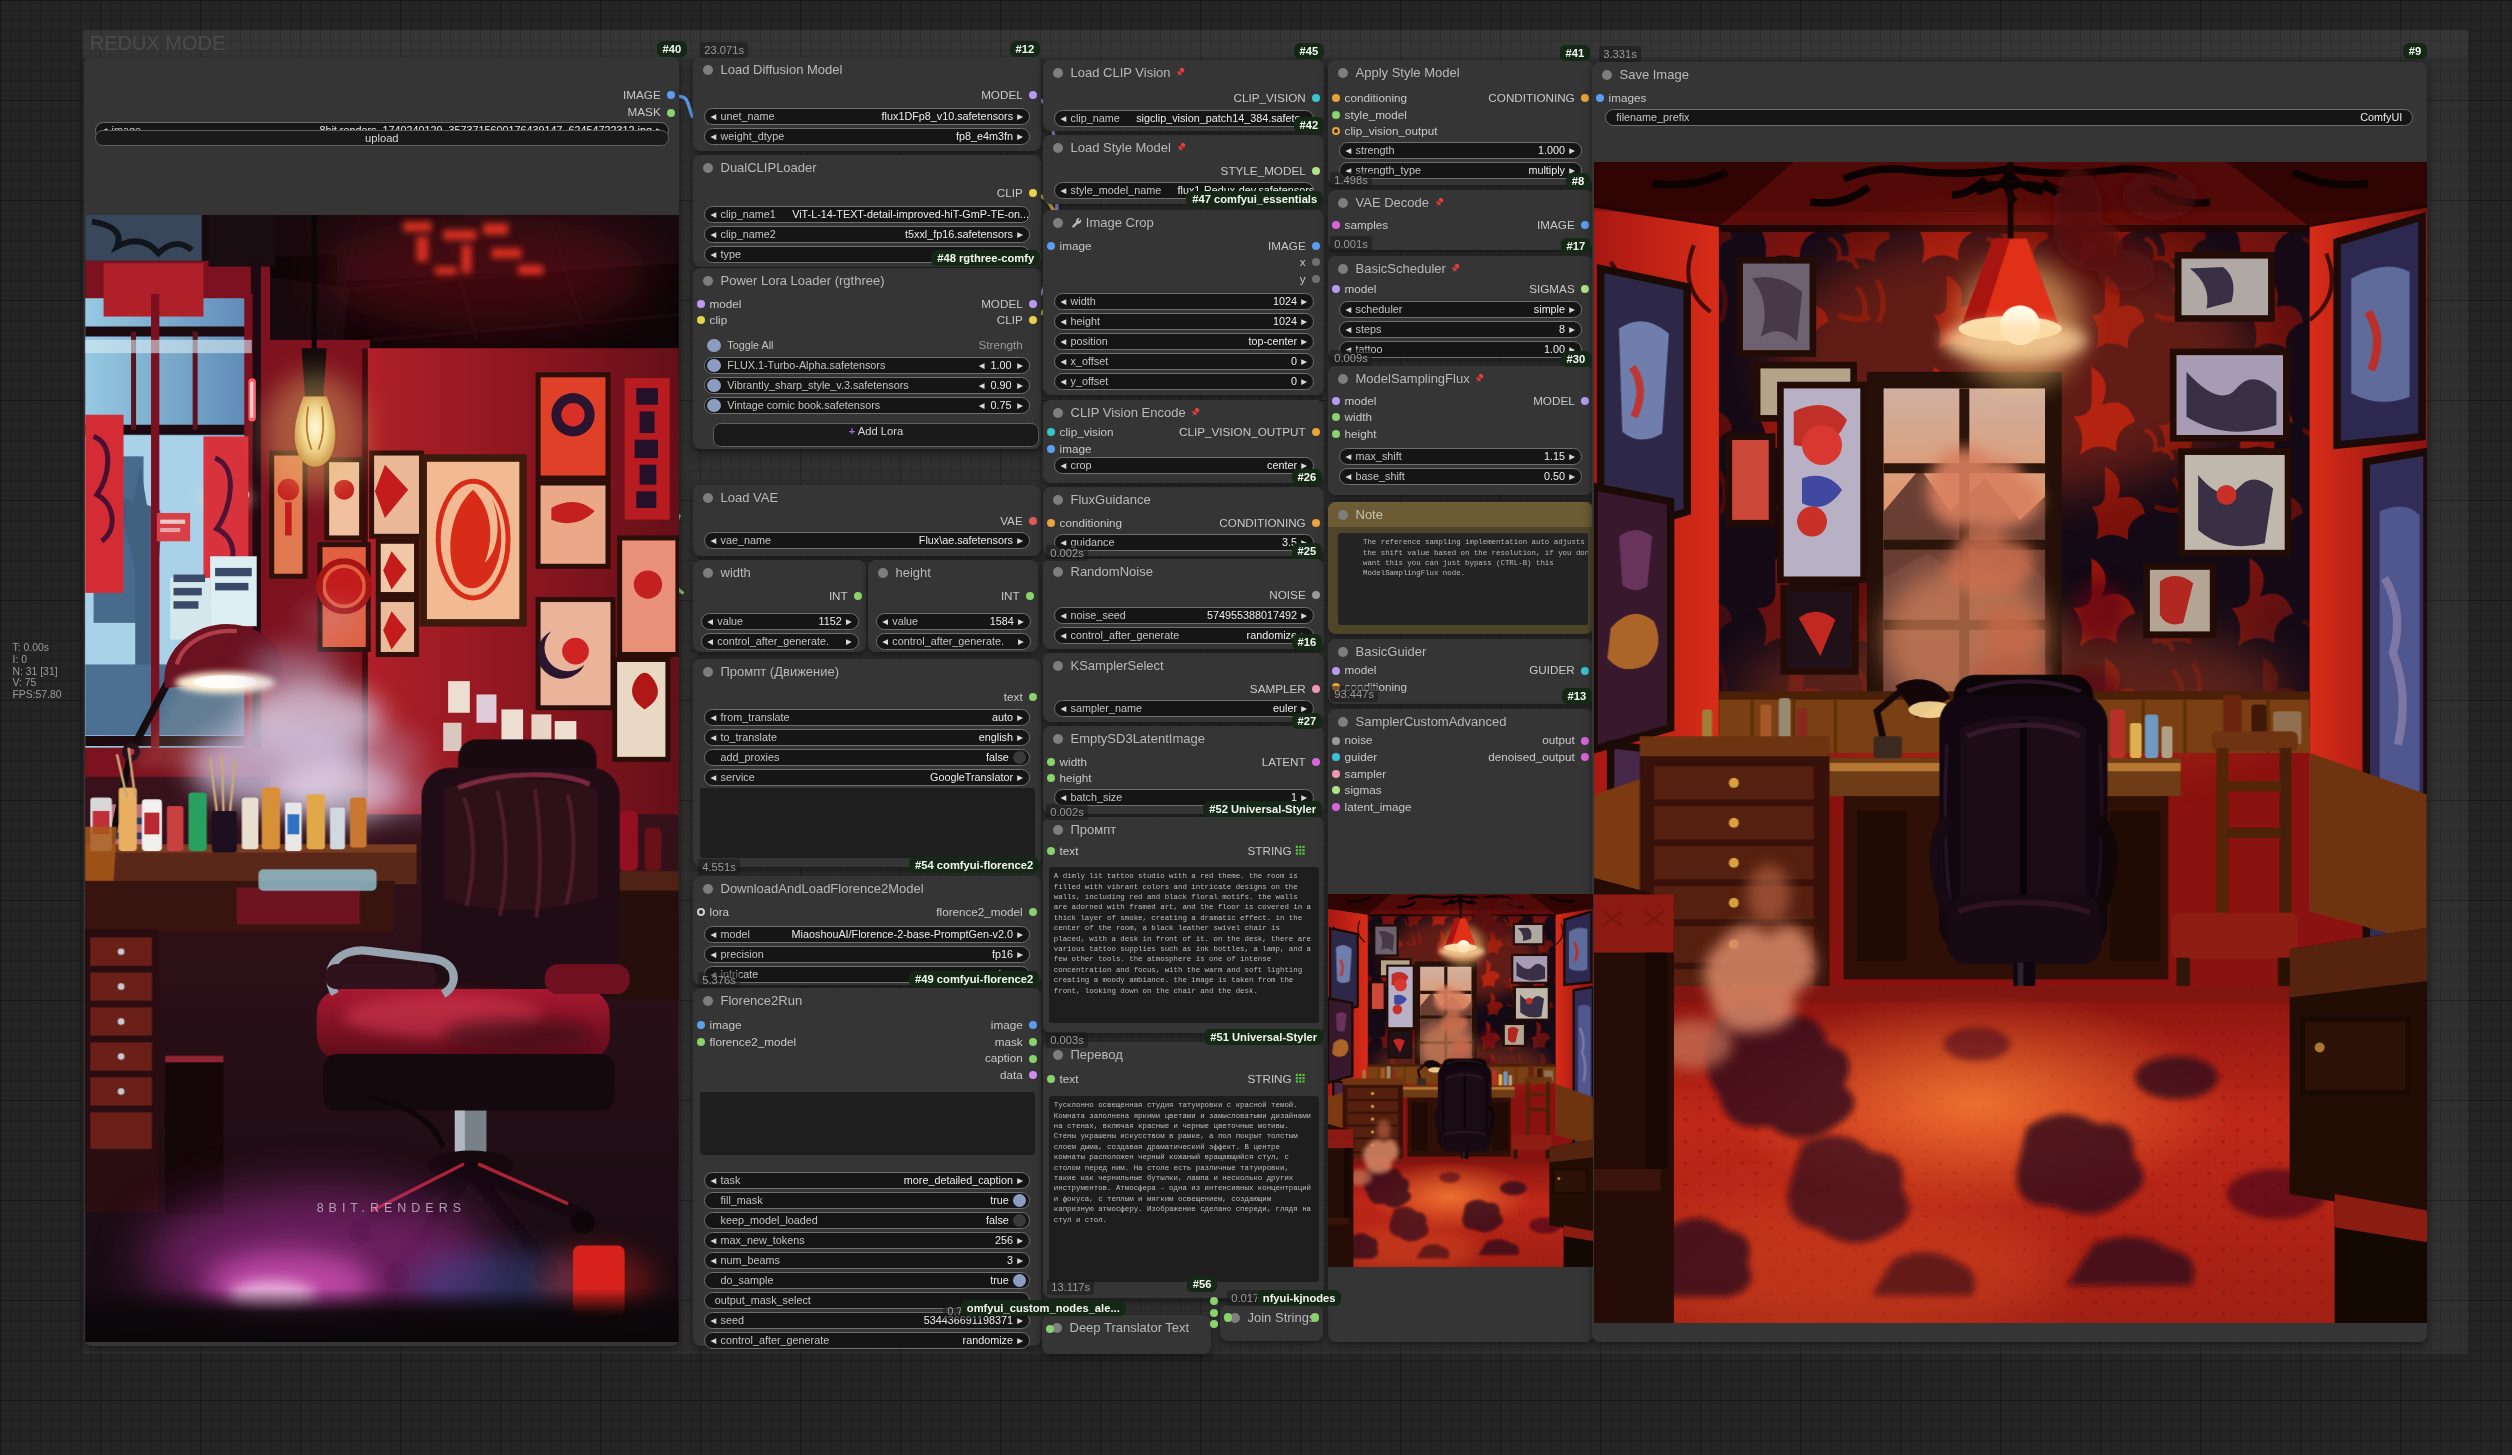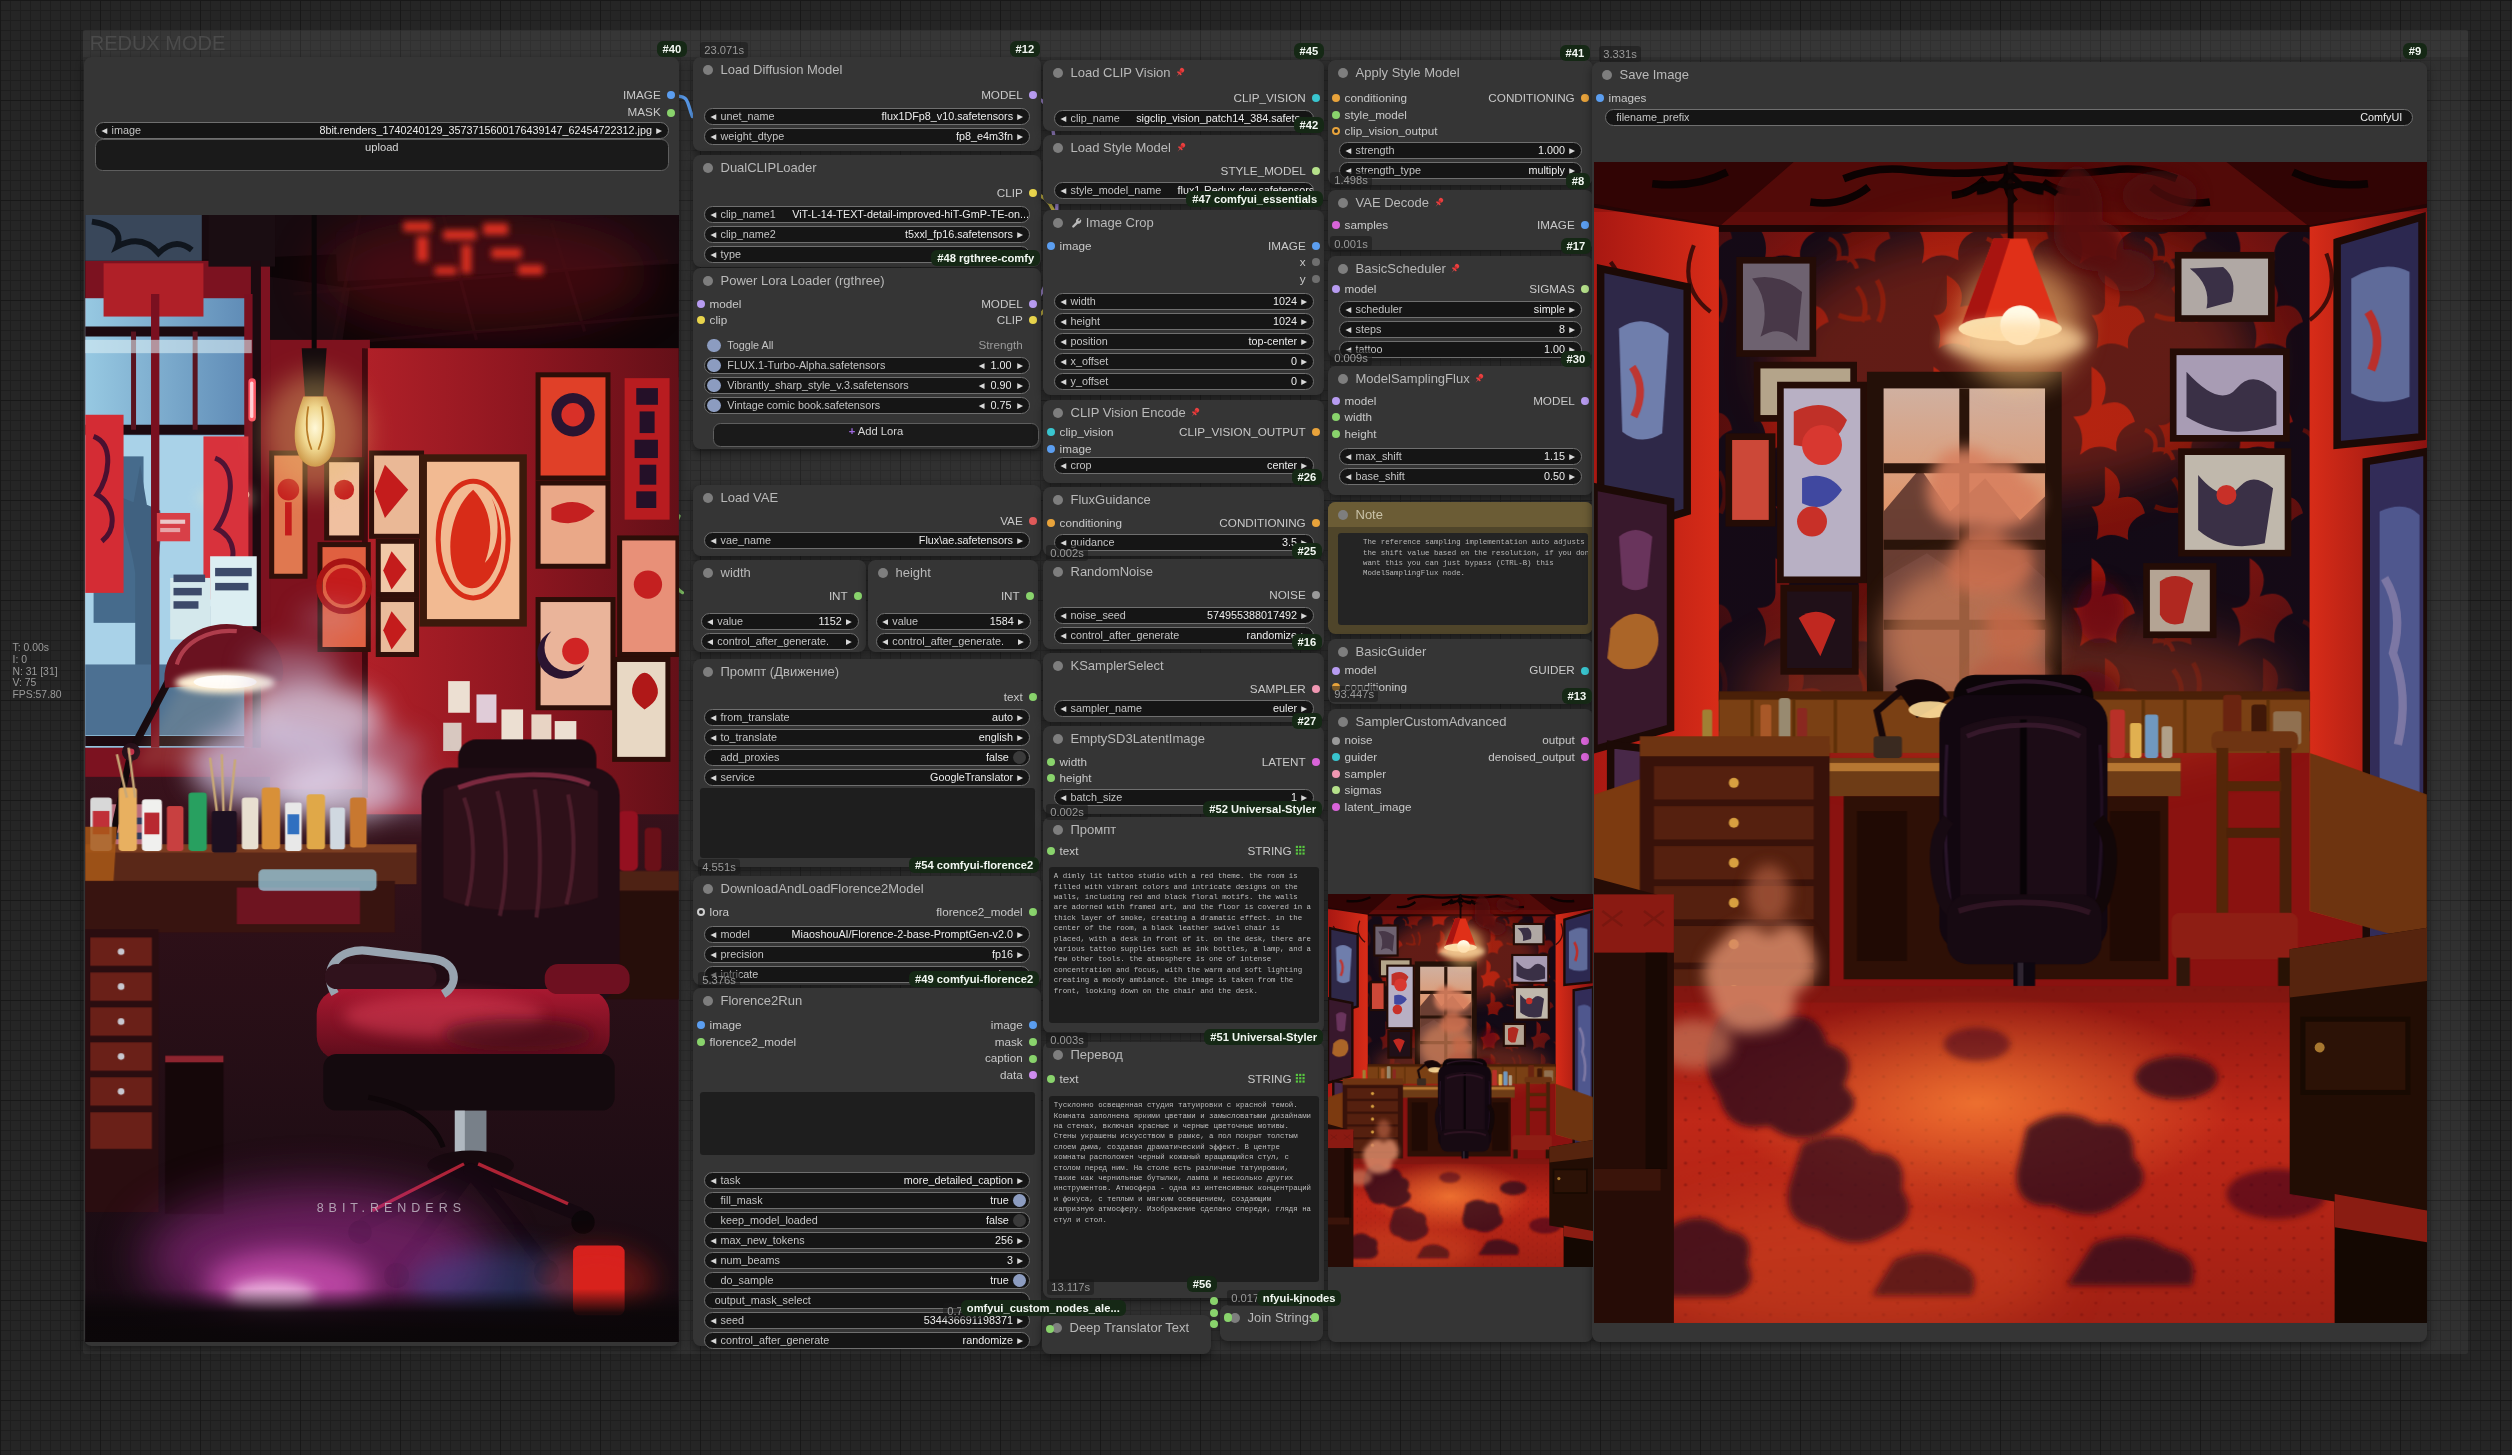--- a/index.html
+++ b/index.html
@@ -54,21 +54,21 @@
       <div class="d" style="right:4.2px;top:34px;background:#5b9ef0"></div>
       <div class="o or" style="right:18.3px;top:47px;left:16.6px">MASK</div>
       <div class="d" style="right:4.2px;top:52px;background:#89d36c"></div>
       <div class="w" style="left:10.8px;top:65px;width:574px">
         <span class="ar">◀</span>
         <span class="l">image</span>
         <span class="sp"></span>
         <span class="v">8bit.renders_1740240129_3573715600176439147_62454722312.jpg</span>
         <span class="ar">▶</span>
       </div>
-      <div class="btn" style="left:10.8px;top:82px;width:574px;height:32px;line-height:14px">upload</div>
+      <div class="btn" style="left:10.8px;top:73px;width:574px;height:16px;line-height:14px">upload</div>
     </div>
 <div class="n " style="left:693px;top:57px;width:348px;height:94px;z-index:10">
       <div class="t"><i></i>Load Diffusion Model</div>
       <div class="o or" style="right:18.3px;top:30px;left:16.6px">MODEL</div>
       <div class="d" style="right:4.2px;top:34px;background:#b79bf0"></div>
       <div class="w" style="left:10.8px;top:51px;width:326px">
         <span class="ar">◀</span>
         <span class="l">unet_name</span>
         <span class="sp"></span>
         <span class="v">flux1DFp8_v10.safetensors</span>

